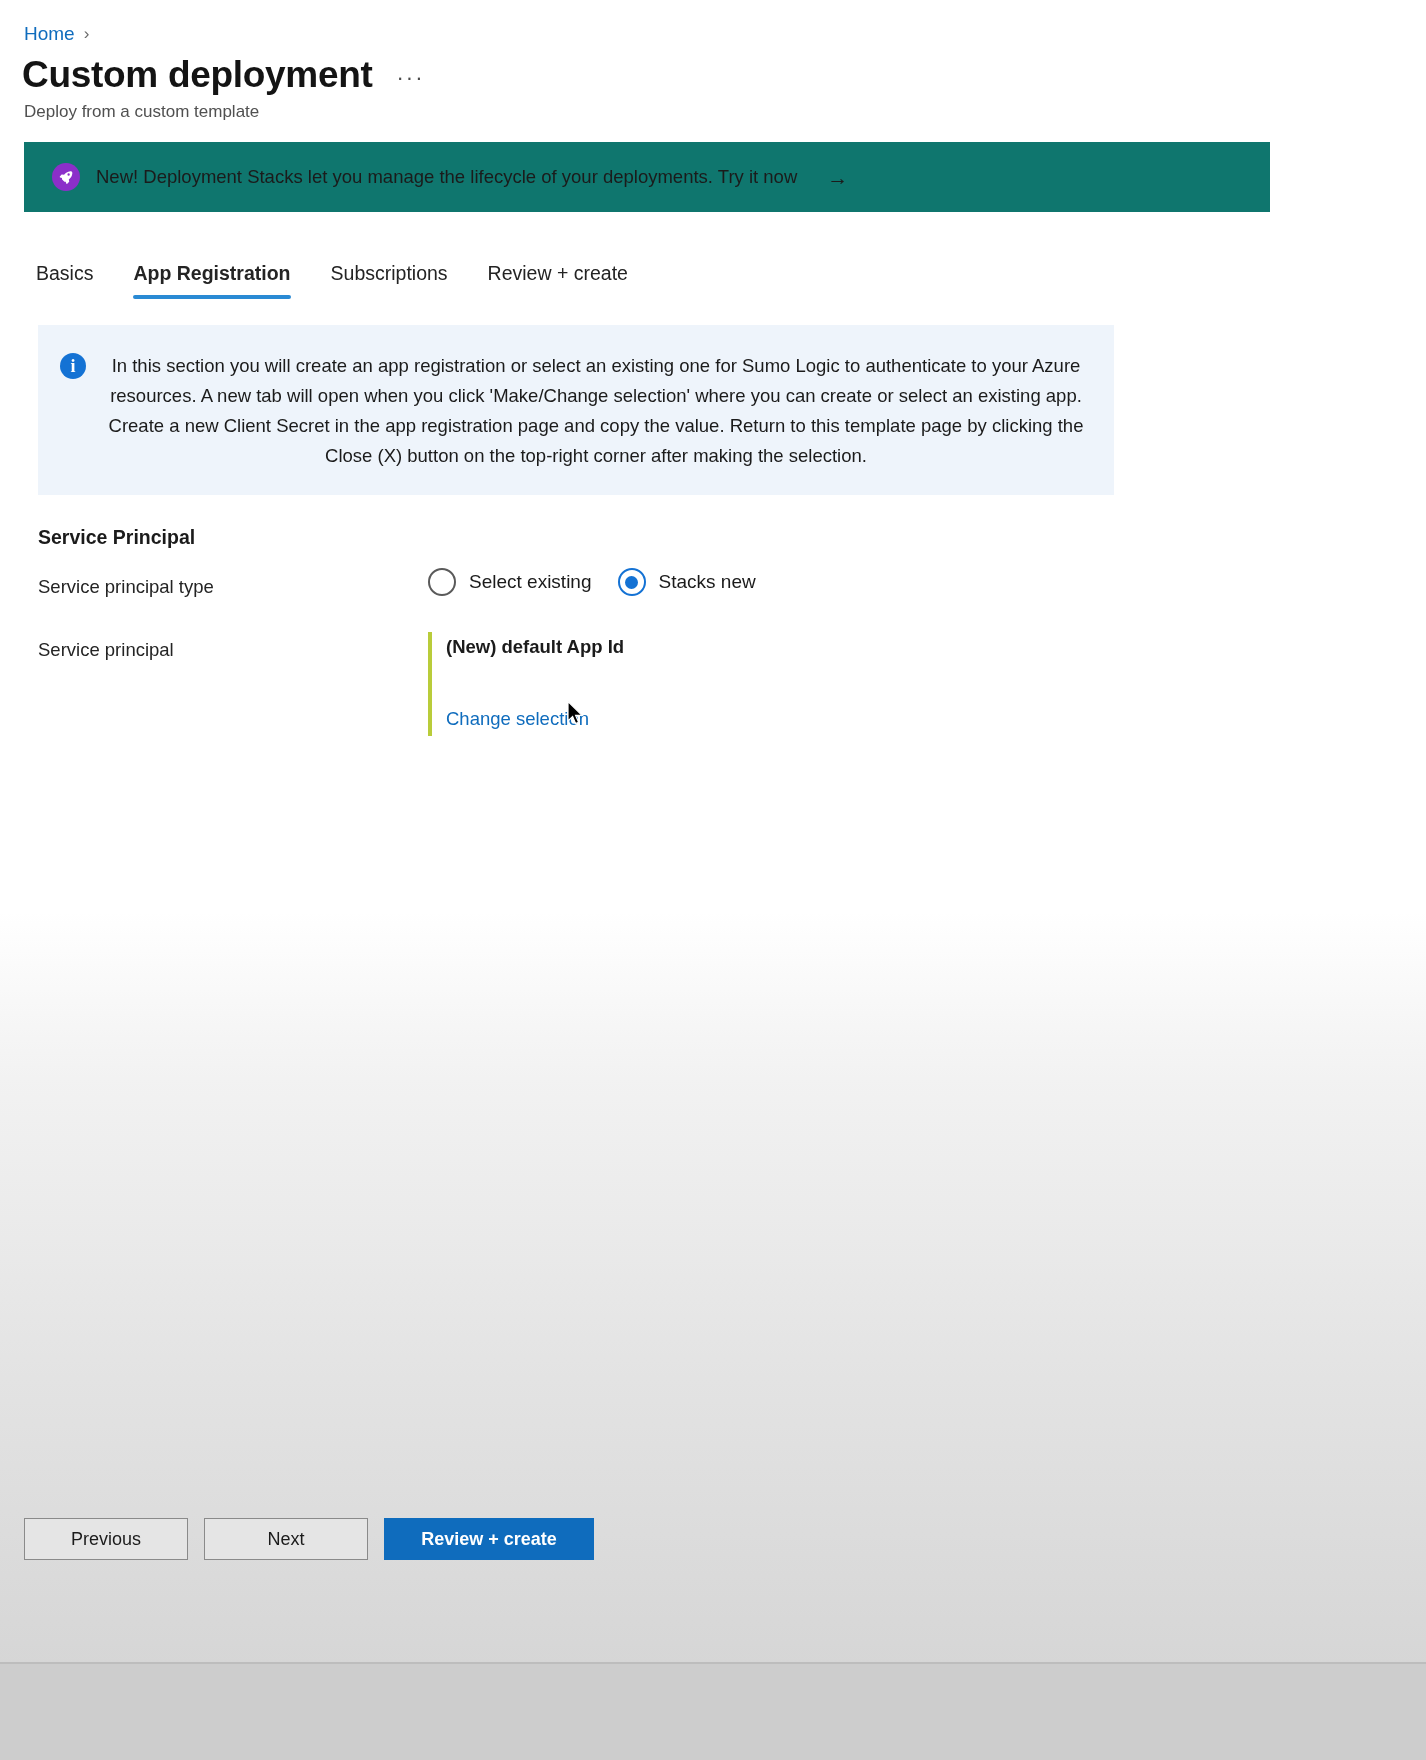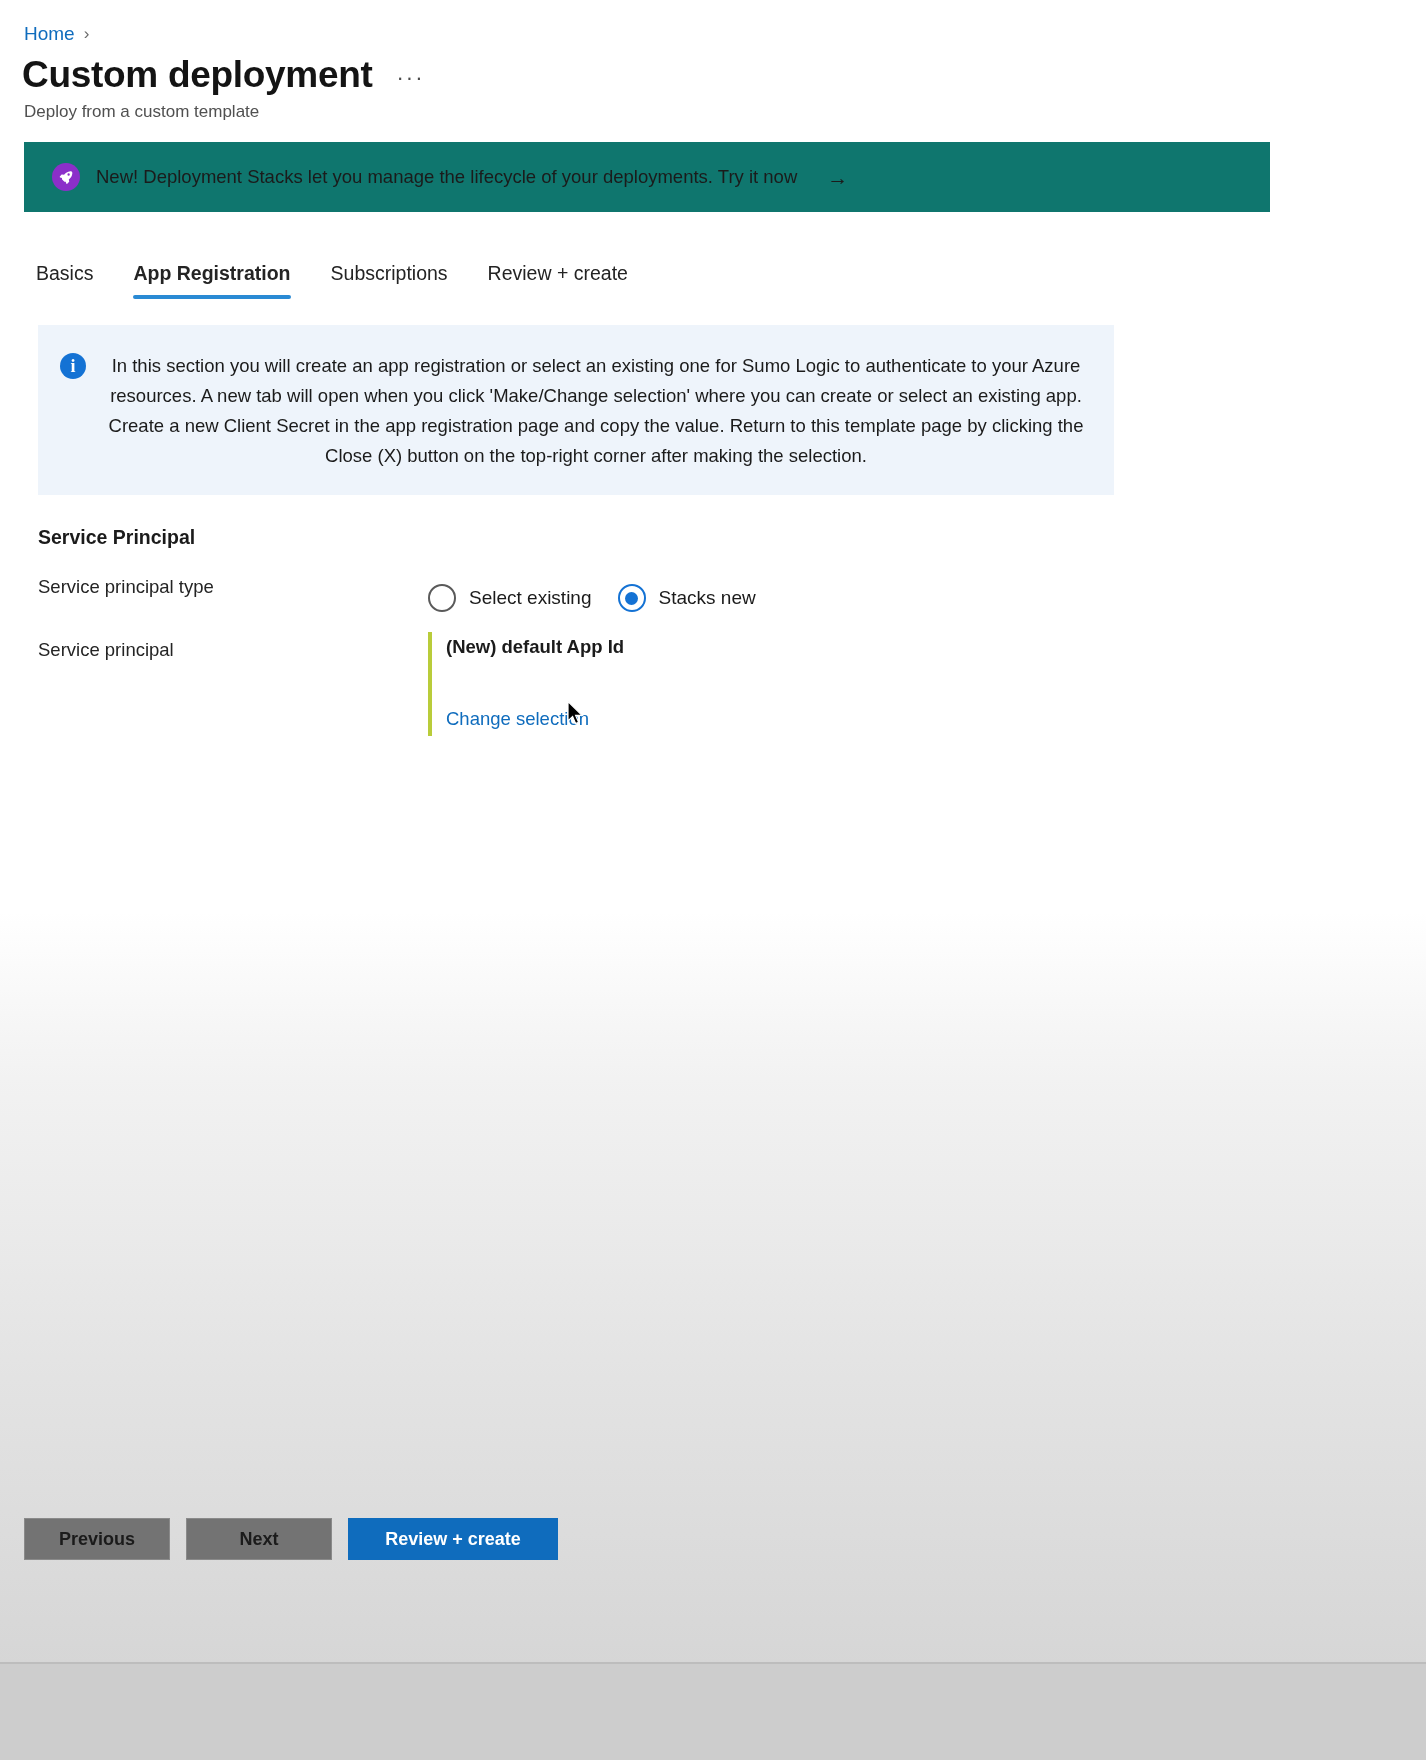--- a/index.html
+++ b/index.html
@@ -117,21 +117,21 @@
     position:absolute;left:38px;
     font-size:18.5px;color:#242424;
   }
   .label-sp-type{top:576px;}
   .label-sp{top:639px;}
 
   .radio-row{
     position:absolute;left:428px;top:568px;
     display:flex;align-items:center;gap:26px;
   }
-  .radio-opt{display:flex;align-items:center;gap:13px;cursor:pointer;margin-top:16px;}
+  .radio-opt{display:flex;align-items:center;gap:13px;cursor:pointer;}
   .radio{
     width:28px;height:28px;border-radius:50%;
     border:2px solid #5a5a5a;background:#ffffff;box-sizing:border-box;
     flex:none;
   }
   .radio.checked{
     border-color:#1472d4;
     display:flex;align-items:center;justify-content:center;
   }
   .radio.checked::after{
@@ -160,23 +160,22 @@
   }
   .footer-inner{
     position:absolute;left:24px;top:1518px;display:flex;gap:16px;align-items:center;
   }
   .btn{
     font-family:"Liberation Sans",sans-serif;
     font-size:18px;cursor:pointer;box-sizing:border-box;
     height:42px;display:flex;align-items:center;justify-content:center;
   }
   .btn-secondary{
-    background:#737373;border:1px solid #8a8a8a;color:#1b1b1b;
-    width:146px;
-    font-weight:bold;
+    background:#e5e5e5;border:1px solid #8a8a8a;color:#1b1b1b;
+    width:164px;
   }
   .btn-primary{
     background:#0f6cbd;border:1px solid #0f6cbd;color:#ffffff;
     width:210px;font-weight:700;
   }
 </style>
 </head>
 <body>
 
 <div class="page">

